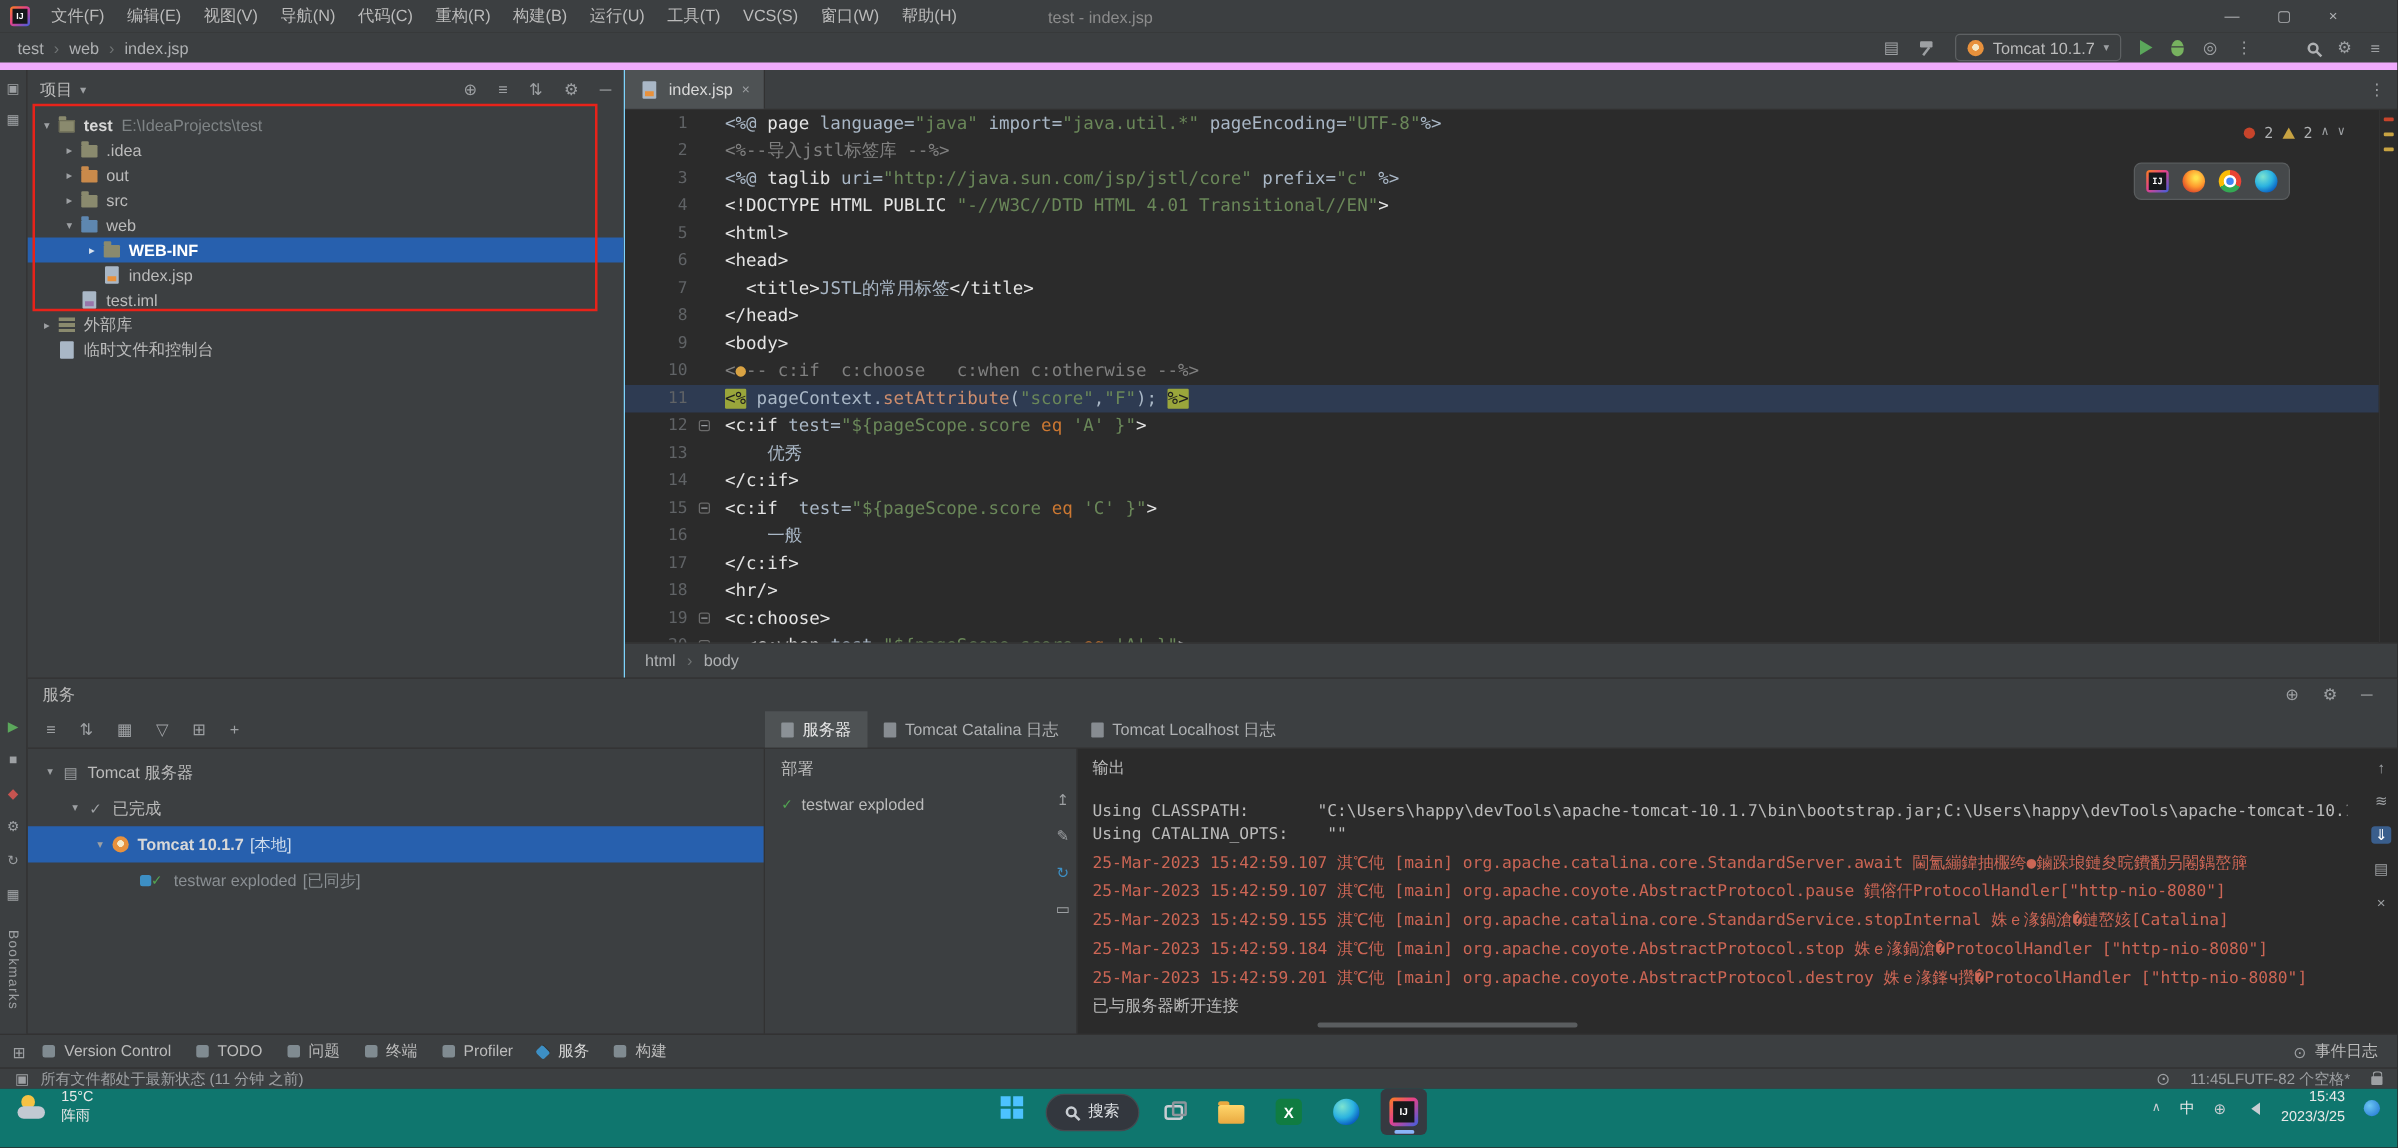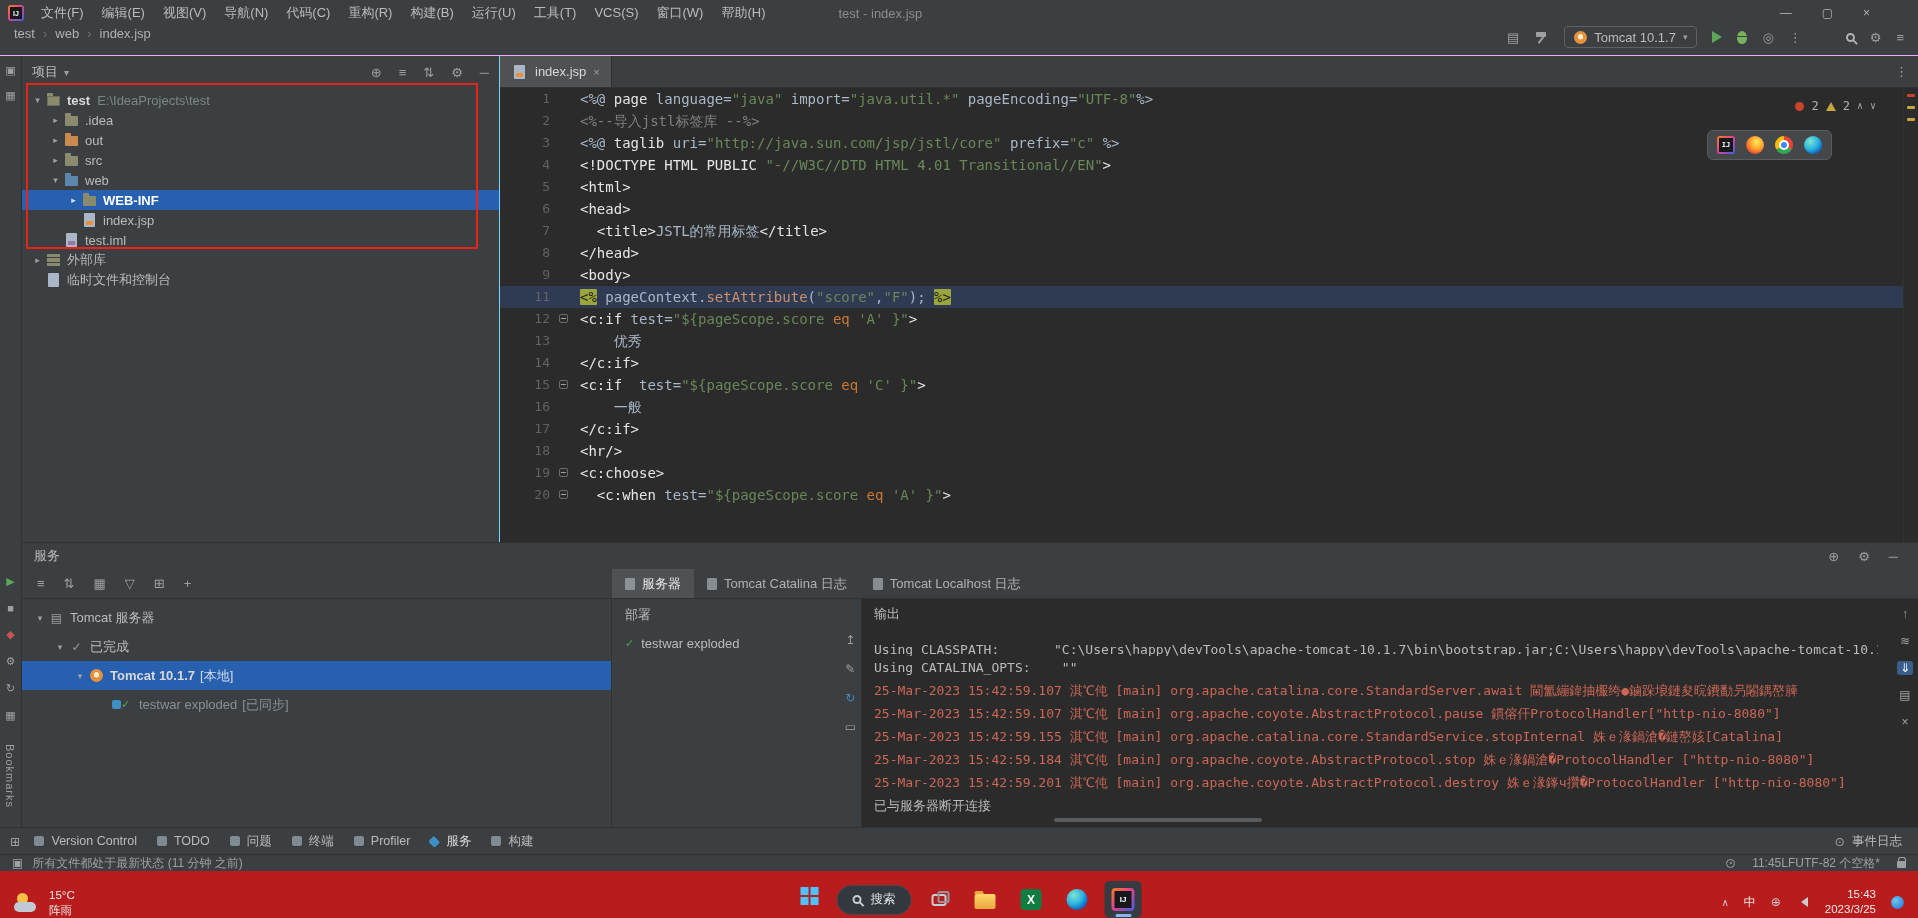--- a/index.html
+++ b/index.html
@@ -12,22 +12,22 @@
   .logo-idea{width:16px;height:16px;border-radius:3px;flex:none;position:relative;
     background:linear-gradient(135deg,#FC801D,#E4418B 45%,#3B5FE0)}
   .logo-idea::after{content:"IJ";position:absolute;inset:2px;background:#16181B;color:#fff;
     font-size:7px;font-weight:bold;display:flex;align-items:center;justify-content:center}
   .menus{display:flex;margin-left:8px}
   .menu-item{padding:0 9px;line-height:26px;cursor:default}
   .wtitle{color:#8C8C8C;margin-left:64px;white-space:nowrap}
   .wctrls{margin-left:auto;display:flex;gap:30px;padding-right:48px;color:#AFB1B3;font-size:12px}
 
   
-  .toolbar{height:30px;flex:none;background:#3C3F41;border-bottom:1px solid #f0abfc;
-    display:flex;align-items:flex-start;padding:0 14px;color:#AFB1B3}
+  .toolbar{height:30px;flex:none;background:#3C3F41;border-bottom:6px solid #f0abfc;
+    display:flex;align-items:center;padding:0 14px;color:#AFB1B3}
   .crumb-sep{color:#6F7374;margin:0 8px}
   .tool-right{margin-left:auto;display:flex;align-items:center;gap:15px;color:#9DA0A3}
   .runcfg{display:flex;align-items:center;gap:7px;border:1px solid #5E6163;border-radius:4px;
     height:22px;padding:0 9px;color:#BBB}
   .ic-tomcat{width:13px;height:13px;border-radius:50%;flex:none;
     background:radial-gradient(circle at 50% 45%,#F5E9C8 26%,#E8913C 30%)}
   .ic-play{width:0;height:0;border-left:10px solid #5BA75B;border-top:6px solid transparent;border-bottom:6px solid transparent}
   .ic-bug{width:10px;height:13px;background:#77B25F;border-radius:50% 50% 45% 45%;position:relative}
   .ic-bug::after{content:"";position:absolute;left:0;right:0;top:5px;height:1px;background:#3C3F41}
   .ic-search{width:9px;height:9px;border:2px solid #AFB1B3;border-radius:50%;position:relative}
@@ -150,21 +150,21 @@
   .twi.services{transform:rotate(45deg);background:#3D8FC4;width:9px;height:9px}
   .tw-right{margin-left:auto;display:flex;align-items:center;gap:7px;padding-right:6px}
   .statusbar{height:17px;flex:none;background:#3C3F41;border-top:1px solid #323232;display:flex;align-items:center;gap:9px;padding:0 12px;color:#9DA0A3;font-size:12px;line-height:17px}
   .sb-right{margin-left:auto;display:flex;gap:17px;align-items:center}
   .ic-beacon{width:9px;height:9px;border:1px solid #9DA0A3;border-radius:50%;position:relative}
   .ic-beacon::after{content:"";position:absolute;inset:2.5px;background:#9DA0A3;border-radius:50%}
   .ic-lock{width:9px;height:7px;background:#9DA0A3;border-radius:1px;position:relative;margin-top:3px}
   .ic-lock::before{content:"";position:absolute;top:-4px;left:1px;width:6px;height:4px;border:1.5px solid #9DA0A3;border-bottom:none;border-radius:3px 3px 0 0}
 
   
-  .taskbar{height:47px;flex:none;background:#b91c1c;display:flex;align-items:flex-end;position:relative;color:#E8E8E8;font-size:12px}
+  .taskbar{height:47px;flex:none;background:#0f766e;display:flex;align-items:flex-start;position:relative;color:#E8E8E8;font-size:12px}
   .tb-weather{display:flex;align-items:center;gap:9px;padding-left:14px;line-height:1.3;font-size:11.5px}
   .ic-weather{width:26px;height:20px;position:relative}
   .ic-weather::before{content:"";position:absolute;top:0;left:3px;width:11px;height:11px;border-radius:50%;background:#F6C244}
   .ic-weather::after{content:"";position:absolute;bottom:1px;left:0;width:22px;height:10px;border-radius:6px;background:#C2C9D2}
   .tb-center{position:absolute;left:50%;transform:translateX(-48%);display:flex;align-items:center;gap:9px}
   .ic-win{width:8px;height:8px;background:#4CC2FF;box-shadow:10px 0 #4CC2FF,0 10px #4CC2FF,10px 10px #4CC2FF;margin:-9px 10px 9px 0}
   .tb-search{height:30px;background:#33373E;border:1px solid #45494F;border-radius:15px;display:flex;align-items:center;gap:9px;padding:0 15px;font-size:12.5px;color:#E0E3E6}
   .ic-search.light{border-color:#C8CDD2}.ic-search.light::after{background:#C8CDD2}
   .task-item{width:37px;height:37px;display:flex;align-items:center;justify-content:center;border-radius:5px;position:relative}
   .task-item.active{background:#363A41}
@@ -357,20 +357,21 @@
             <div id="code">
                 <div class="cline"><span class="gut"><span class="lnum">1</span></span><span class="ltext"><span class="tk-p">&lt;%@ </span><span class="tk-t">page</span><span class="tk-p"> language=</span><span class="tk-s">"java"</span><span class="tk-p"> import=</span><span class="tk-s">"java.util.*"</span><span class="tk-p"> pageEncoding=</span><span class="tk-s">"UTF-8"</span><span class="tk-p">%&gt;</span></span></div>
                 <div class="cline"><span class="gut"><span class="lnum">2</span></span><span class="ltext"><span class="tk-c">&lt;%--导入jstl标签库 --%&gt;</span></span></div>
                 <div class="cline"><span class="gut"><span class="lnum">3</span></span><span class="ltext"><span class="tk-p">&lt;%@ </span><span class="tk-t">taglib</span><span class="tk-p"> uri=</span><span class="tk-s">"http://java.sun.com/jsp/jstl/core"</span><span class="tk-p"> prefix=</span><span class="tk-s">"c"</span><span class="tk-p"> %&gt;</span></span></div>
                 <div class="cline"><span class="gut"><span class="lnum">4</span></span><span class="ltext"><span class="tk-t">&lt;!DOCTYPE HTML PUBLIC </span><span class="tk-s">"-//W3C//DTD HTML 4.01 Transitional//EN"</span><span class="tk-t">&gt;</span></span></div>
                 <div class="cline"><span class="gut"><span class="lnum">5</span></span><span class="ltext"><span class="tk-t">&lt;html&gt;</span></span></div>
                 <div class="cline"><span class="gut"><span class="lnum">6</span></span><span class="ltext"><span class="tk-t">&lt;head&gt;</span></span></div>
                 <div class="cline"><span class="gut"><span class="lnum">7</span></span><span class="ltext"><span class="tk-p">  </span><span class="tk-t">&lt;title&gt;</span><span class="tk-p">JSTL的常用标签</span><span class="tk-t">&lt;/title&gt;</span></span></div>
                 <div class="cline"><span class="gut"><span class="lnum">8</span></span><span class="ltext"><span class="tk-t">&lt;/head&gt;</span></span></div>
                 <div class="cline"><span class="gut"><span class="lnum">9</span></span><span class="ltext"><span class="tk-t">&lt;body&gt;</span></span></div>
+                <div class="cline"><span class="gut"><span class="lnum">10</span></span><span class="ltext"><span class="tk-c">&lt;</span><span class="tk-bulb">●</span><span class="tk-c">-- c:if  c:choose   c:when c:otherwise --%&gt;</span></span></div>
                 <div class="cline active"><span class="gut"><span class="lnum">11</span></span><span class="ltext"><span class="tk-hl">&lt;%</span><span class="tk-p"> pageContext.</span><span class="tk-f">setAttribute</span><span class="tk-p">(</span><span class="tk-s">"score"</span><span class="tk-p">,</span><span class="tk-s">"F"</span><span class="tk-p">); </span><span class="tk-hl">%&gt;</span></span></div>
                 <div class="cline"><span class="gut"><span class="lnum">12</span><span class="fbox"></span></span><span class="ltext"><span class="tk-t">&lt;c:if</span><span class="tk-p"> test=</span><span class="tk-s">"${pageScope.score </span><span class="tk-k">eq</span><span class="tk-s"> 'A' }"</span><span class="tk-t">&gt;</span></span></div>
                 <div class="cline"><span class="gut"><span class="lnum">13</span></span><span class="ltext"><span class="tk-p">    优秀</span></span></div>
                 <div class="cline"><span class="gut"><span class="lnum">14</span></span><span class="ltext"><span class="tk-t">&lt;/c:if&gt;</span></span></div>
                 <div class="cline"><span class="gut"><span class="lnum">15</span><span class="fbox"></span></span><span class="ltext"><span class="tk-t">&lt;c:if</span><span class="tk-p">  test=</span><span class="tk-s">"${pageScope.score </span><span class="tk-k">eq</span><span class="tk-s"> 'C' }"</span><span class="tk-t">&gt;</span></span></div>
                 <div class="cline"><span class="gut"><span class="lnum">16</span></span><span class="ltext"><span class="tk-p">    一般</span></span></div>
                 <div class="cline"><span class="gut"><span class="lnum">17</span></span><span class="ltext"><span class="tk-t">&lt;/c:if&gt;</span></span></div>
                 <div class="cline"><span class="gut"><span class="lnum">18</span></span><span class="ltext"><span class="tk-t">&lt;hr/&gt;</span></span></div>
                 <div class="cline"><span class="gut"><span class="lnum">19</span><span class="fbox"></span></span><span class="ltext"><span class="tk-t">&lt;c:choose&gt;</span></span></div>
                 <div class="cline"><span class="gut"><span class="lnum">20</span><span class="fbox"></span></span><span class="ltext"><span class="tk-p">  </span><span class="tk-t">&lt;c:when</span><span class="tk-p"> test=</span><span class="tk-s">"${pageScope.score </span><span class="tk-k">eq</span><span class="tk-s"> 'A' }"</span><span class="tk-t">&gt;</span></span></div>
@@ -388,20 +389,25 @@
               <span class="b-ff"></span>
               <span class="b-ch"></span>
               <span class="b-ed"></span>
             </div>
             <div class="estripe">
               <span class="mark" style="top:6px;background:#C7442B"></span>
               <span class="mark" style="top:18px;background:#C8A342"></span>
               <span class="mark" style="top:30px;background:#C8A342"></span>
             </div>
           </div>
+          <div class="ecrumbs">
+            <span>html</span>
+            <span style="color:#6F7374">›</span>
+            <span>body</span>
+          </div>
         </section>
       </div>
 
       <div class="services">
         <div class="shead">
           <span>服务</span>
           <div class="shead-icons">
               <span>⊕</span>
               <span>⚙</span>
               <span>─</span>

